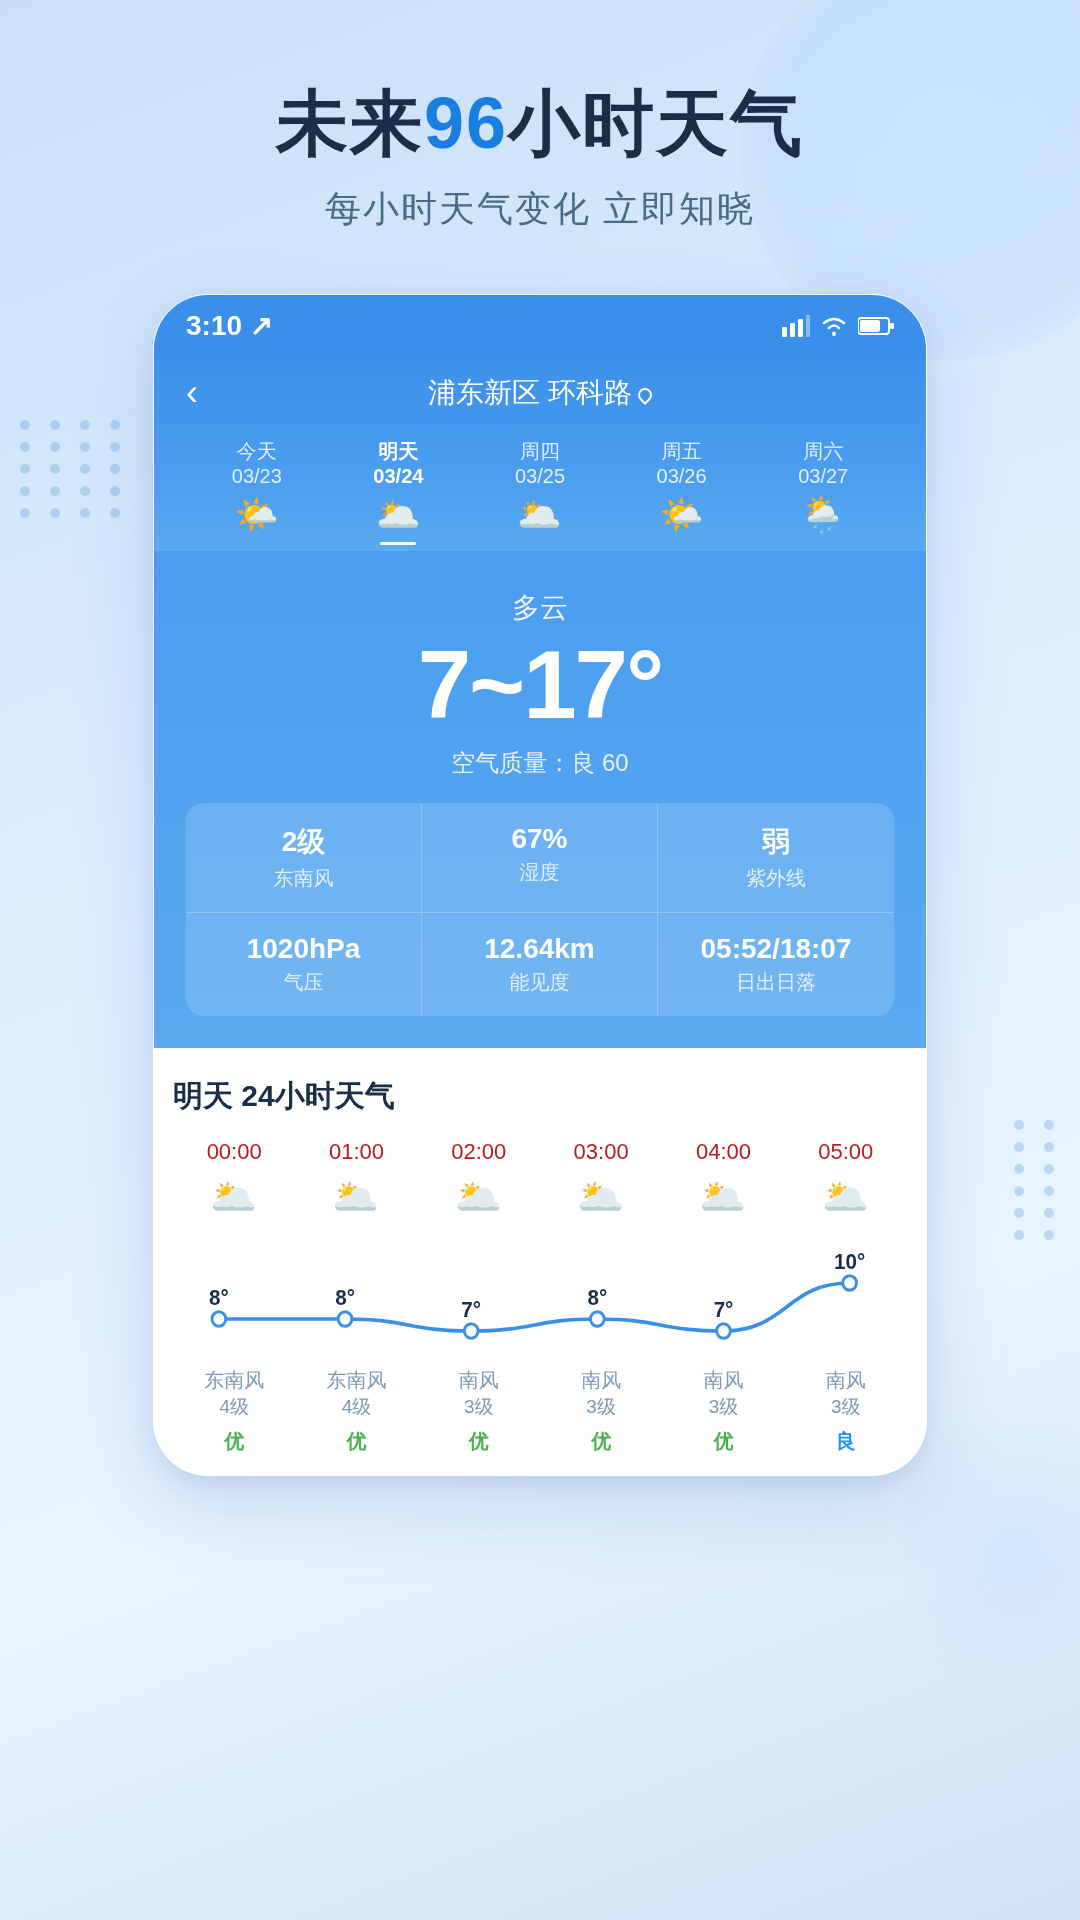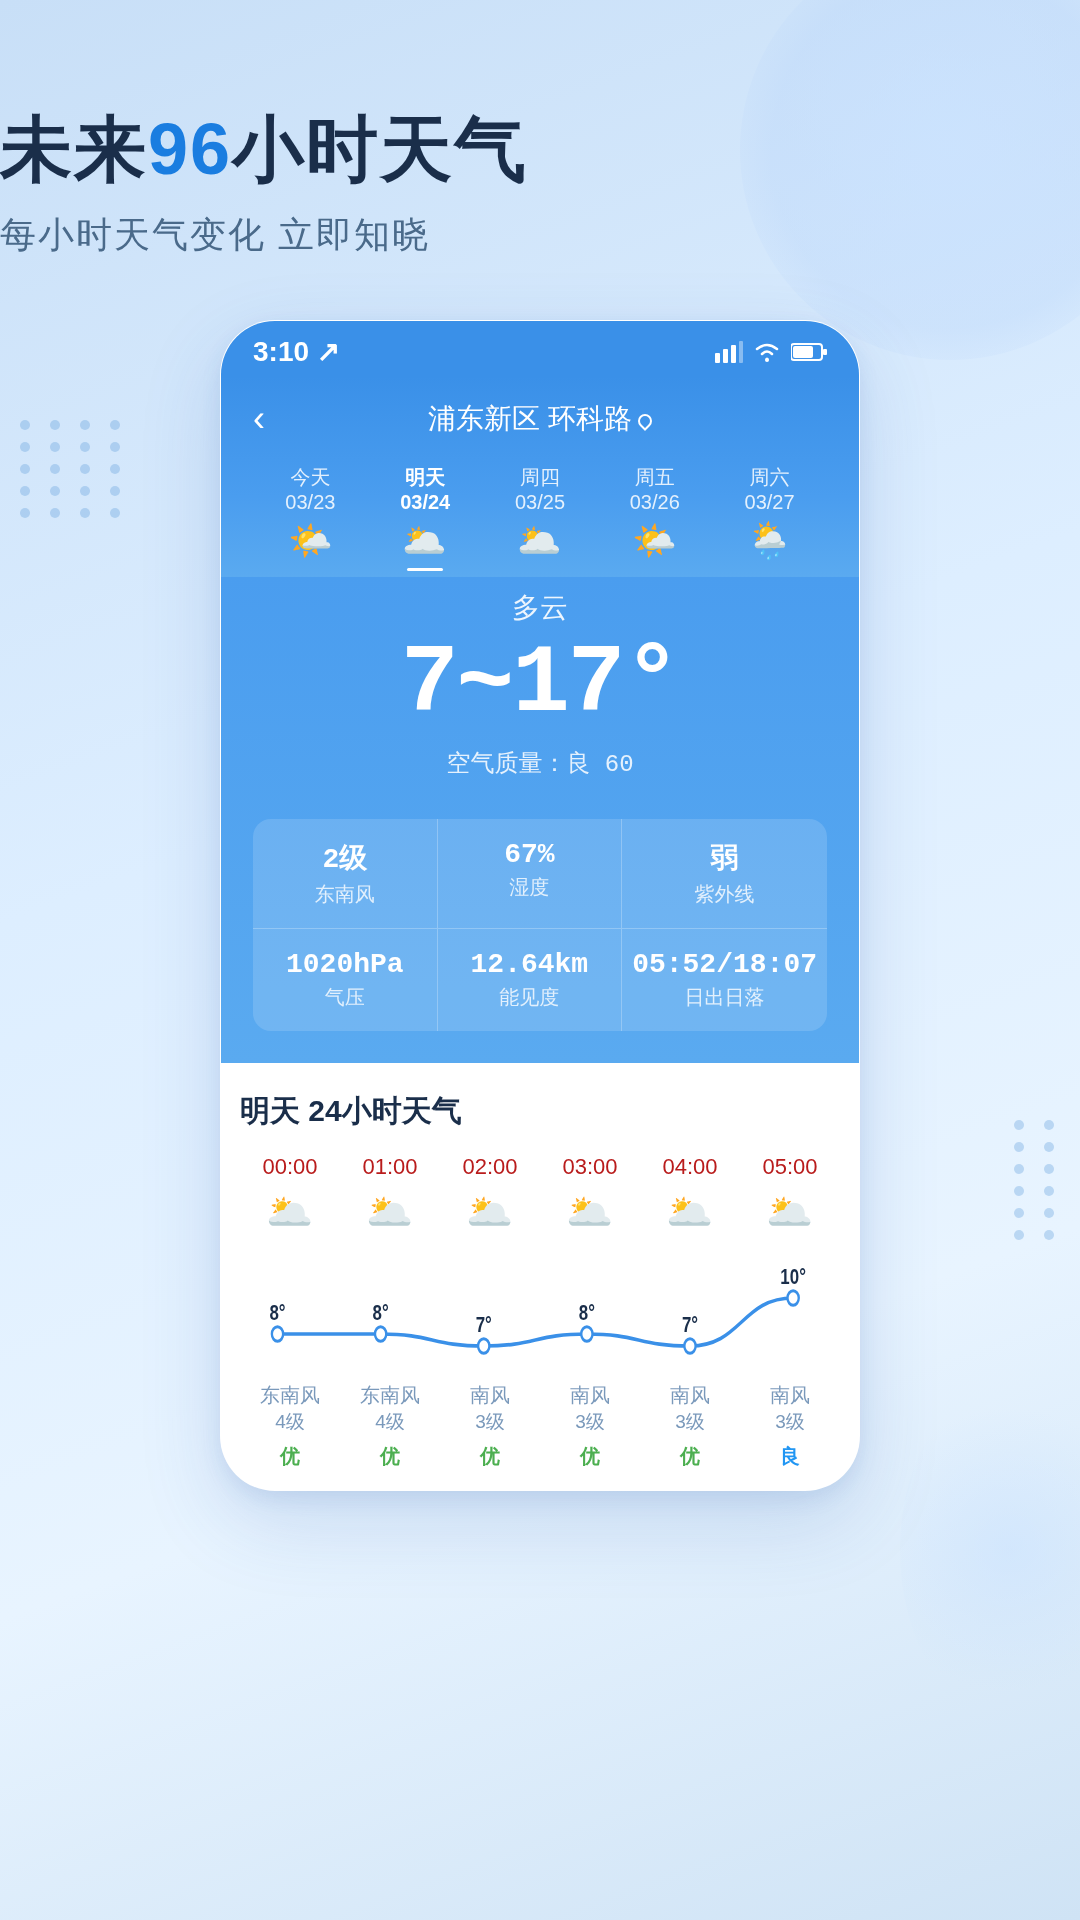--- a/index.html
+++ b/index.html
@@ -52,22 +52,22 @@
       bottom: 680px;
       display: grid;
       grid-template-columns: repeat(2, 18px);
       gap: 12px;
     }
 
     
     .page-header {
       position: relative;
       z-index: 2;
-      text-align: left;
-      padding-top: 110px;
+      text-align: center;
+      padding-top: 84px;
     }
     .page-title {
       font-size: 72px;
       font-weight: 800;
       color: #1a2e4a;
       line-height: 1.1;
       letter-spacing: 2px;
     }
     .page-title .highlight {
       color: #1a7de0;
@@ -78,21 +78,21 @@
       color: #4a6a8a;
       font-weight: 400;
       letter-spacing: 2px;
     }
 
     
     .phone-wrap {
       position: relative;
       z-index: 2;
       margin: 60px auto 0;
-      width: 640px;
+      width: 774px;
     }
     .phone {
       background: #fff;
       border-radius: 55px;
       overflow: hidden;
       box-shadow: 0 30px 80px rgba(50,100,180,0.18), 0 8px 20px rgba(50,100,180,0.1);
       border: 1.5px solid rgba(255,255,255,0.8);
     }
 
     
@@ -180,41 +180,40 @@
       width: 36px;
       height: 3px;
       background: #fff;
       border-radius: 2px;
       margin: 6px auto 0;
     }
 
     
     .weather-main {
       background: linear-gradient(180deg, #4a9def 0%, #5aaaf0 100%);
-      padding: 12px 32px 32px;
+      padding: 38px 32px 32px;
       text-align: center;
-      font-family: Liberation Mono, monospace;
     }
     .weather-desc {
       font-size: 28px;
       color: rgba(255,255,255,0.9);
       margin-bottom: 10px;
     }
     .weather-temp {
       font-size: 96px;
       font-weight: 700;
       color: #fff;
       line-height: 1;
       margin-bottom: 14px;
       letter-spacing: -2px;
     }
     .air-quality {
       font-size: 24px;
       color: rgba(255,255,255,0.85);
-      margin-bottom: 40px;
+      margin-bottom: 24px;
     }
 
     
     .weather-stats {
       background: rgba(255,255,255,0.15);
       border-radius: 18px;
       display: grid;
       grid-template-columns: 1fr 1fr 1fr;
       gap: 0;
     }

